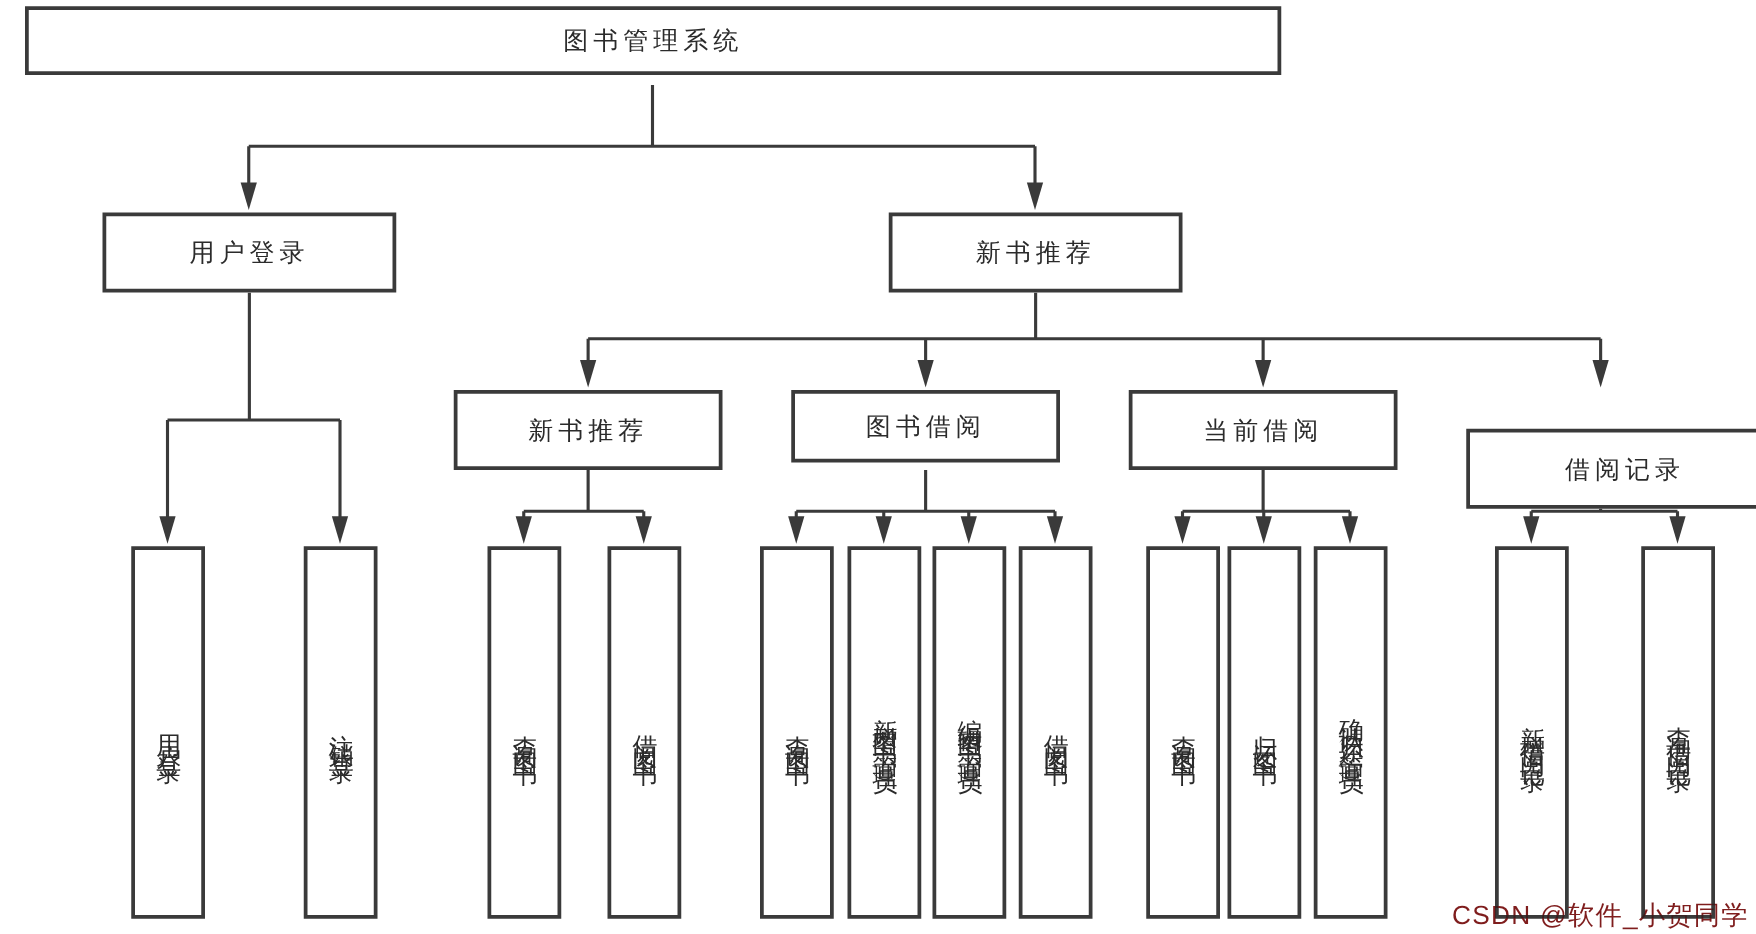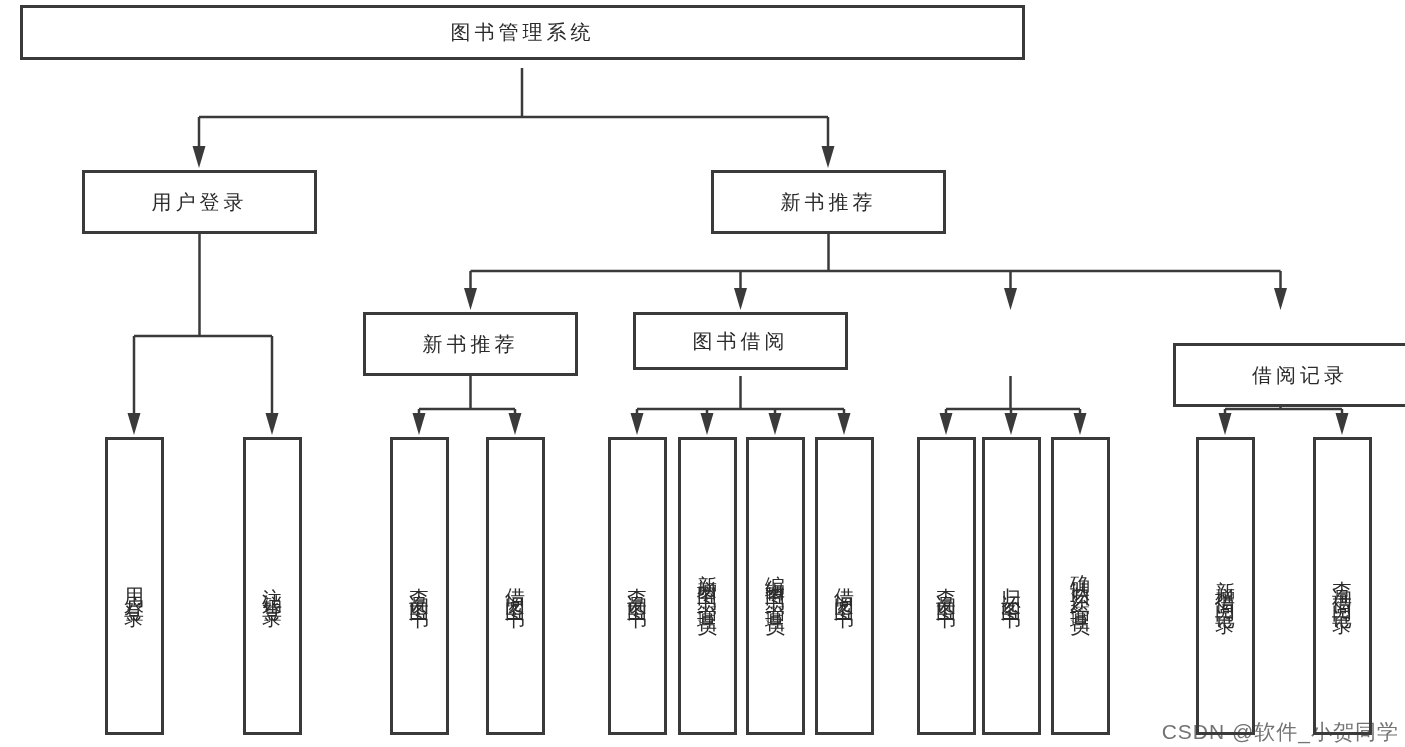--- a/index.html
+++ b/index.html
@@ -33,21 +33,21 @@
     text-orientation:mixed;
     font-size:20px;letter-spacing:7px;
     line-height:1;
     z-index:2;
     overflow:hidden;
   }
   #watermark{
     position:absolute;
     right:6px;top:718px;
     font-size:21px;
-    color:#737373;
+    color:#7f1d1d;
     letter-spacing:1px;
     mix-blend-mode:darken;
     z-index:3;
     white-space:nowrap;
   }
   svg line, svg path{stroke:#3a3a3a;stroke-width:2.5;fill:none;}
   svg polygon{fill:#3a3a3a;stroke:none;}
 </style>
 </head>
 <body>
@@ -117,20 +117,21 @@
       <polygon points="1335.5,413 1348.5,413 1342,435"></polygon>
   </svg>
 
   <div class="node" style="left:20px;top:5px;width:1005px;height:55px;">图书管理系统</div>
 
   <div class="node" style="left:82px;top:170px;width:235px;height:64px;">用户登录</div>
   <div class="node" style="left:711px;top:170px;width:235px;height:64px;">新书推荐</div>
 
   <div class="node" style="left:363px;top:312px;width:215px;height:64px;text-align:center;">新书推荐</div>
   <div class="node" style="left:633px;top:312px;width:215px;height:58px;">图书借阅</div>
+  <div class="node" style="left:903px;top:312px;width:215px;height:64px;">当前借阅</div>
   <div class="node" style="left:1173px;top:312px;width:254px;height:64px;margin-top:31px;">借阅记录</div>
 
   <div class="leaf" style="left:105px;">用户登录</div>
   <div class="leaf" style="left:243px;">注销登录</div>
 
   <div class="leaf" style="left:390px;">查询图书</div>
   <div class="leaf" style="left:486px;">借阅图书</div>
 
   <div class="leaf" style="left:608px;">查询图书</div>
   <div class="leaf" style="left:678px;letter-spacing:6px;">新增图书（管理员）</div>

